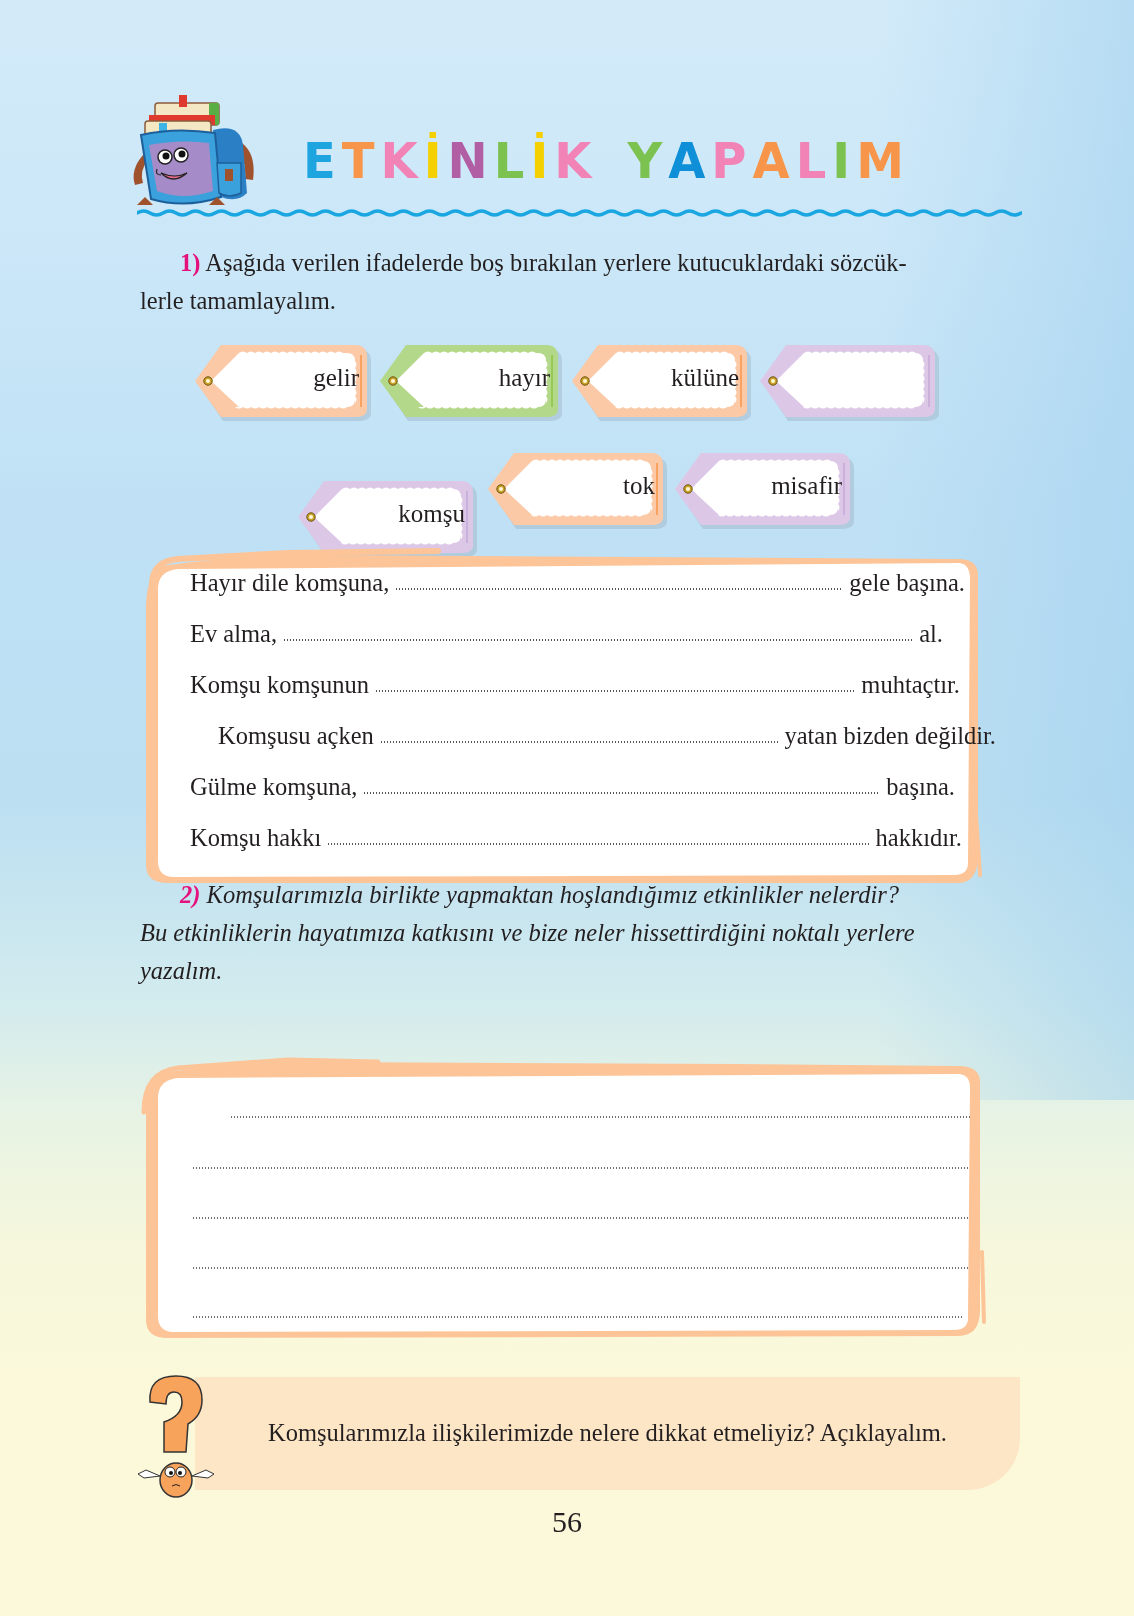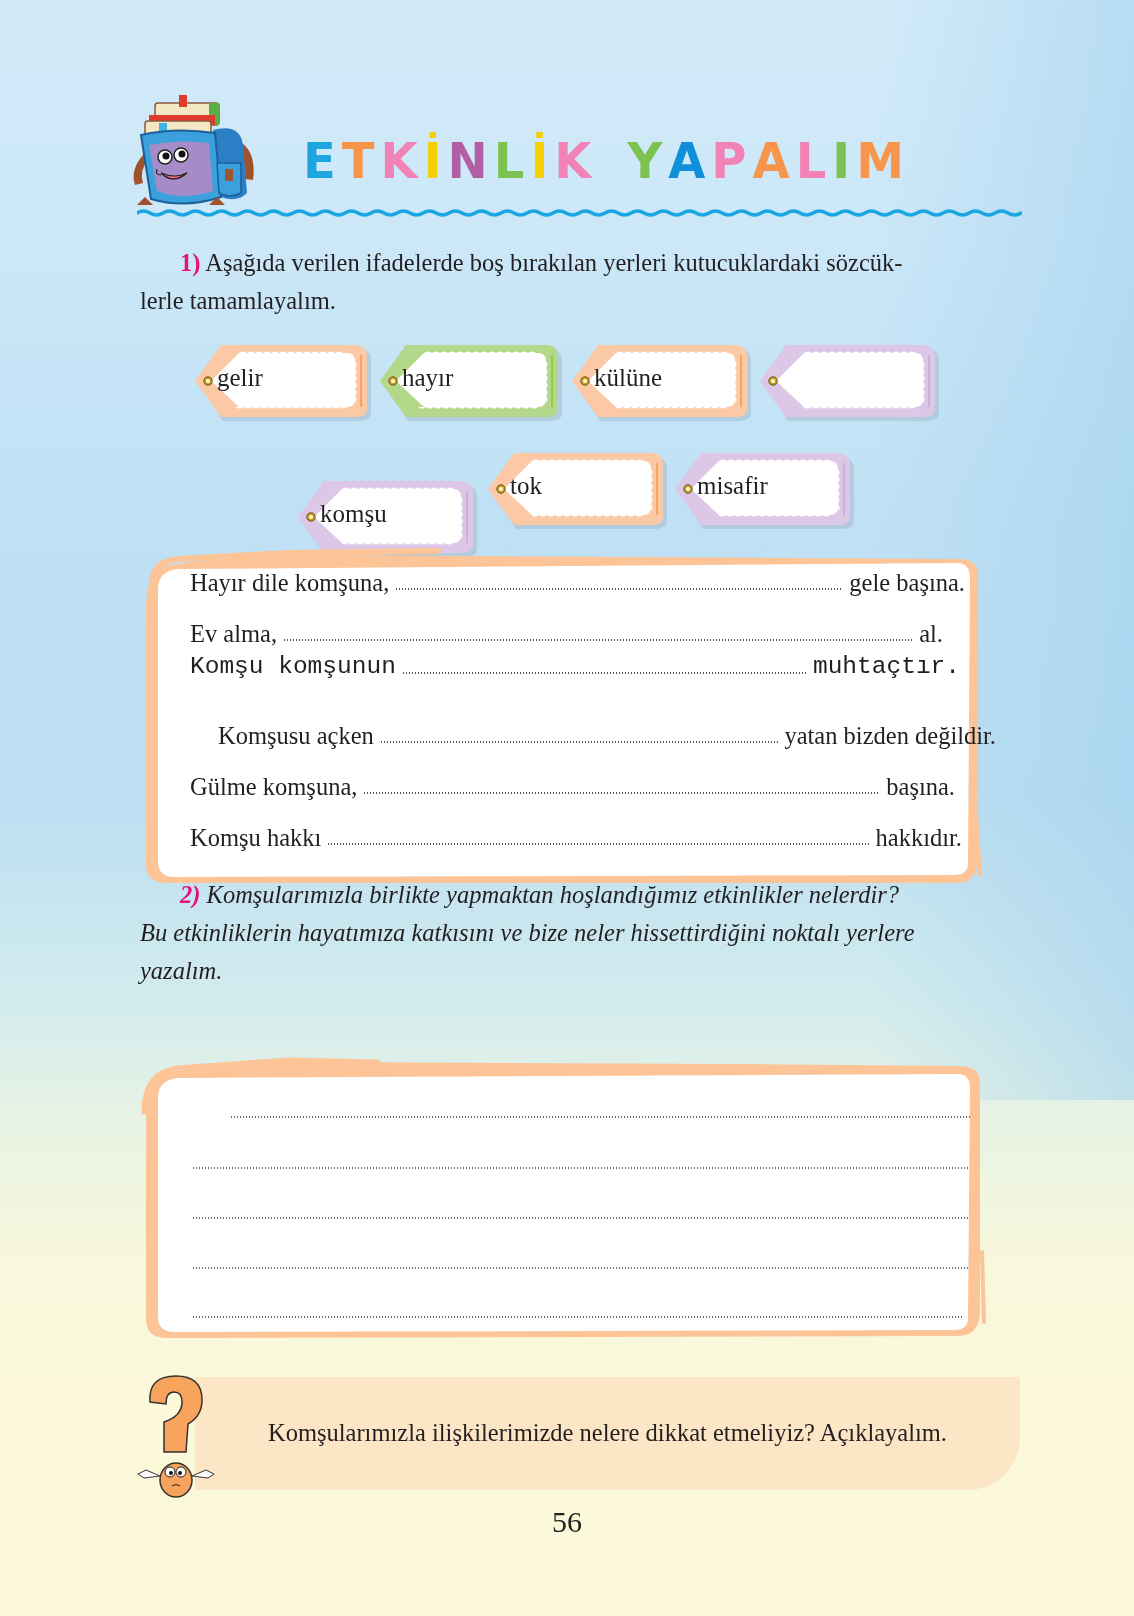--- a/index.html
+++ b/index.html
@@ -47,21 +47,21 @@
     .q-num { color: #e5127d; font-weight: bold; }
     .indent { padding-left: 40px; display: inline; }
 
     
     .tag {
       position: absolute; height: 78px;
     }
     .tag svg { position: absolute; left: 0; top: 0; }
     .tag .word {
       position: absolute; top: 0; height: 70px; line-height: 66px;
-      font-size: 25px; text-align: left; color: #231f20;
+      font-size: 25px; text-align: right; color: #231f20;
     }
 
     
     .box { position: absolute; }
     .box svg { position: absolute; left: 0; top: 0; }
     .row {
       position: absolute; left: 190px; display: flex; align-items: baseline;
       font-size: 24.5px; line-height: 30px; height: 30px;
     }
     .row .pre, .row .post { white-space: nowrap; }
@@ -148,21 +148,21 @@
       <span style="color: rgb(247, 150, 74);">M</span>
     </div>
 
   <svg class="wave" width="885" height="20" viewBox="0 0 885 20" id="wave-svg">
       <path d="M0 10 Q6.5 6 13 10 Q19.5 14 26 10 Q32.5 6 39 10 Q45.5 14 52 10 Q58.5 6 65 10 Q71.5 14 78 10 Q84.5 6 91 10 Q97.5 14 104 10 Q110.5 6 117 10 Q123.5 14 130 10 Q136.5 6 143 10 Q149.5 14 156 10 Q162.5 6 169 10 Q175.5 14 182 10 Q188.5 6 195 10 Q201.5 14 208 10 Q214.5 6 221 10 Q227.5 14 234 10 Q240.5 6 247 10 Q253.5 14 260 10 Q266.5 6 273 10 Q279.5 14 286 10 Q292.5 6 299 10 Q305.5 14 312 10 Q318.5 6 325 10 Q331.5 14 338 10 Q344.5 6 351 10 Q357.5 14 364 10 Q370.5 6 377 10 Q383.5 14 390 10 Q396.5 6 403 10 Q409.5 14 416 10 Q422.5 6 429 10 Q435.5 14 442 10 Q448.5 6 455 10 Q461.5 14 468 10 Q474.5 6 481 10 Q487.5 14 494 10 Q500.5 6 507 10 Q513.5 14 520 10 Q526.5 6 533 10 Q539.5 14 546 10 Q552.5 6 559 10 Q565.5 14 572 10 Q578.5 6 585 10 Q591.5 14 598 10 Q604.5 6 611 10 Q617.5 14 624 10 Q630.5 6 637 10 Q643.5 14 650 10 Q656.5 6 663 10 Q669.5 14 676 10 Q682.5 6 689 10 Q695.5 14 702 10 Q708.5 6 715 10 Q721.5 14 728 10 Q734.5 6 741 10 Q747.5 14 754 10 Q760.5 6 767 10 Q773.5 14 780 10 Q786.5 6 793 10 Q799.5 14 806 10 Q812.5 6 819 10 Q825.5 14 832 10 Q838.5 6 845 10 Q851.5 14 858 10 Q864.5 6 871 10 Q877.5 14 884 10" fill="none" stroke="#1aa7e1" stroke-width="3.5" stroke-linecap="round"></path>
     </svg>
 </div>
 
 <div class="q-text" style="top: 244px;">
   <span class="indent"></span><span class="q-num">1)</span>
-  <span>Aşağıda verilen ifadelerde boş bırakılan yerleri kutucuklardaki sözcük-</span><br>
+  <span>Aşağıda verilen ifadelerde boş bırakılan yerlere kutucuklardaki sözcük-</span><br>
   <span>lerle tamamlayalım.</span>
 </div>
 
 <div id="tags-container">
     <div class="tag" style="left: 195px; top: 345px; width: 172px;">
       <svg width="178" height="78" viewBox="0 0 178 78">
         <path d="M28 4 L162 4 Q176 4 176 16 L176 68 Q176 76 162 76 L28 76 L4 40 Z" fill="#9fb8c8" opacity="0.5"></path>
         <path d="M26 0 L160 0 Q172 0 172 12 L172 64 Q172 72 160 72 L26 72 L0 36 Z" fill="#fbc9a6"></path>
         <path d="M166 10 L166 62" stroke="#f7964a" stroke-width="1.5" fill="none"></path>
         <path d="M44 8 q4 -3 8 0 q4 -3 8 0 q4 -3 8 0 q4 -3 8 0 q4 -3 8 0 q4 -3 8 0 q4 -3 8 0 q4 -3 8 0 q4 -3 8 0 q4 -3 8 0 q4 -3 8 0 q4 -3 8 0 q4 -3 8 0 L152 8 Q160 8 160 16 q3 3.5 0 7 q3 3.5 0 7 q3 3.5 0 7 q3 3.5 0 7 q3 3.5 0 7 q3 3.5 0 7 L160 54 Q160 62 152 62 q-4 3 -8 0 q-4 3 -8 0 q-4 3 -8 0 q-4 3 -8 0 q-4 3 -8 0 q-4 3 -8 0 q-4 3 -8 0 q-4 3 -8 0 q-4 3 -8 0 q-4 3 -8 0 q-4 3 -8 0 q-4 3 -8 0 q-4 3 -8 0 q-4 3 -8 0 L44 62 L16 36 Z" fill="#ffffff"></path>
@@ -250,21 +250,21 @@
     <div class="row" style="top: 568px; width: 775px;">
       <span class="pre">Hayır dile komşuna,</span>
       <span class="dots"></span>
       <span class="post">gele başına.</span>
     </div>
     <div class="row" style="top: 619px; width: 753px;">
       <span class="pre">Ev alma,</span>
       <span class="dots"></span>
       <span class="post">al.</span>
     </div>
-    <div class="row" style="top: 652px; width: 770px; font-family: Liberation Mono, monospace;">
+    <div class="row" style="top: 670px; width: 770px;">
       <span class="pre">Komşu komşunun</span>
       <span class="dots"></span>
       <span class="post">muhtaçtır.</span>
     </div>
     <div class="row" style="top: 721px; width: 778px; margin-left: 28px;">
       <span class="pre">Komşusu açken</span>
       <span class="dots"></span>
       <span class="post">yatan bizden değildir.</span>
     </div>
     <div class="row" style="top: 772px; width: 765px;">

